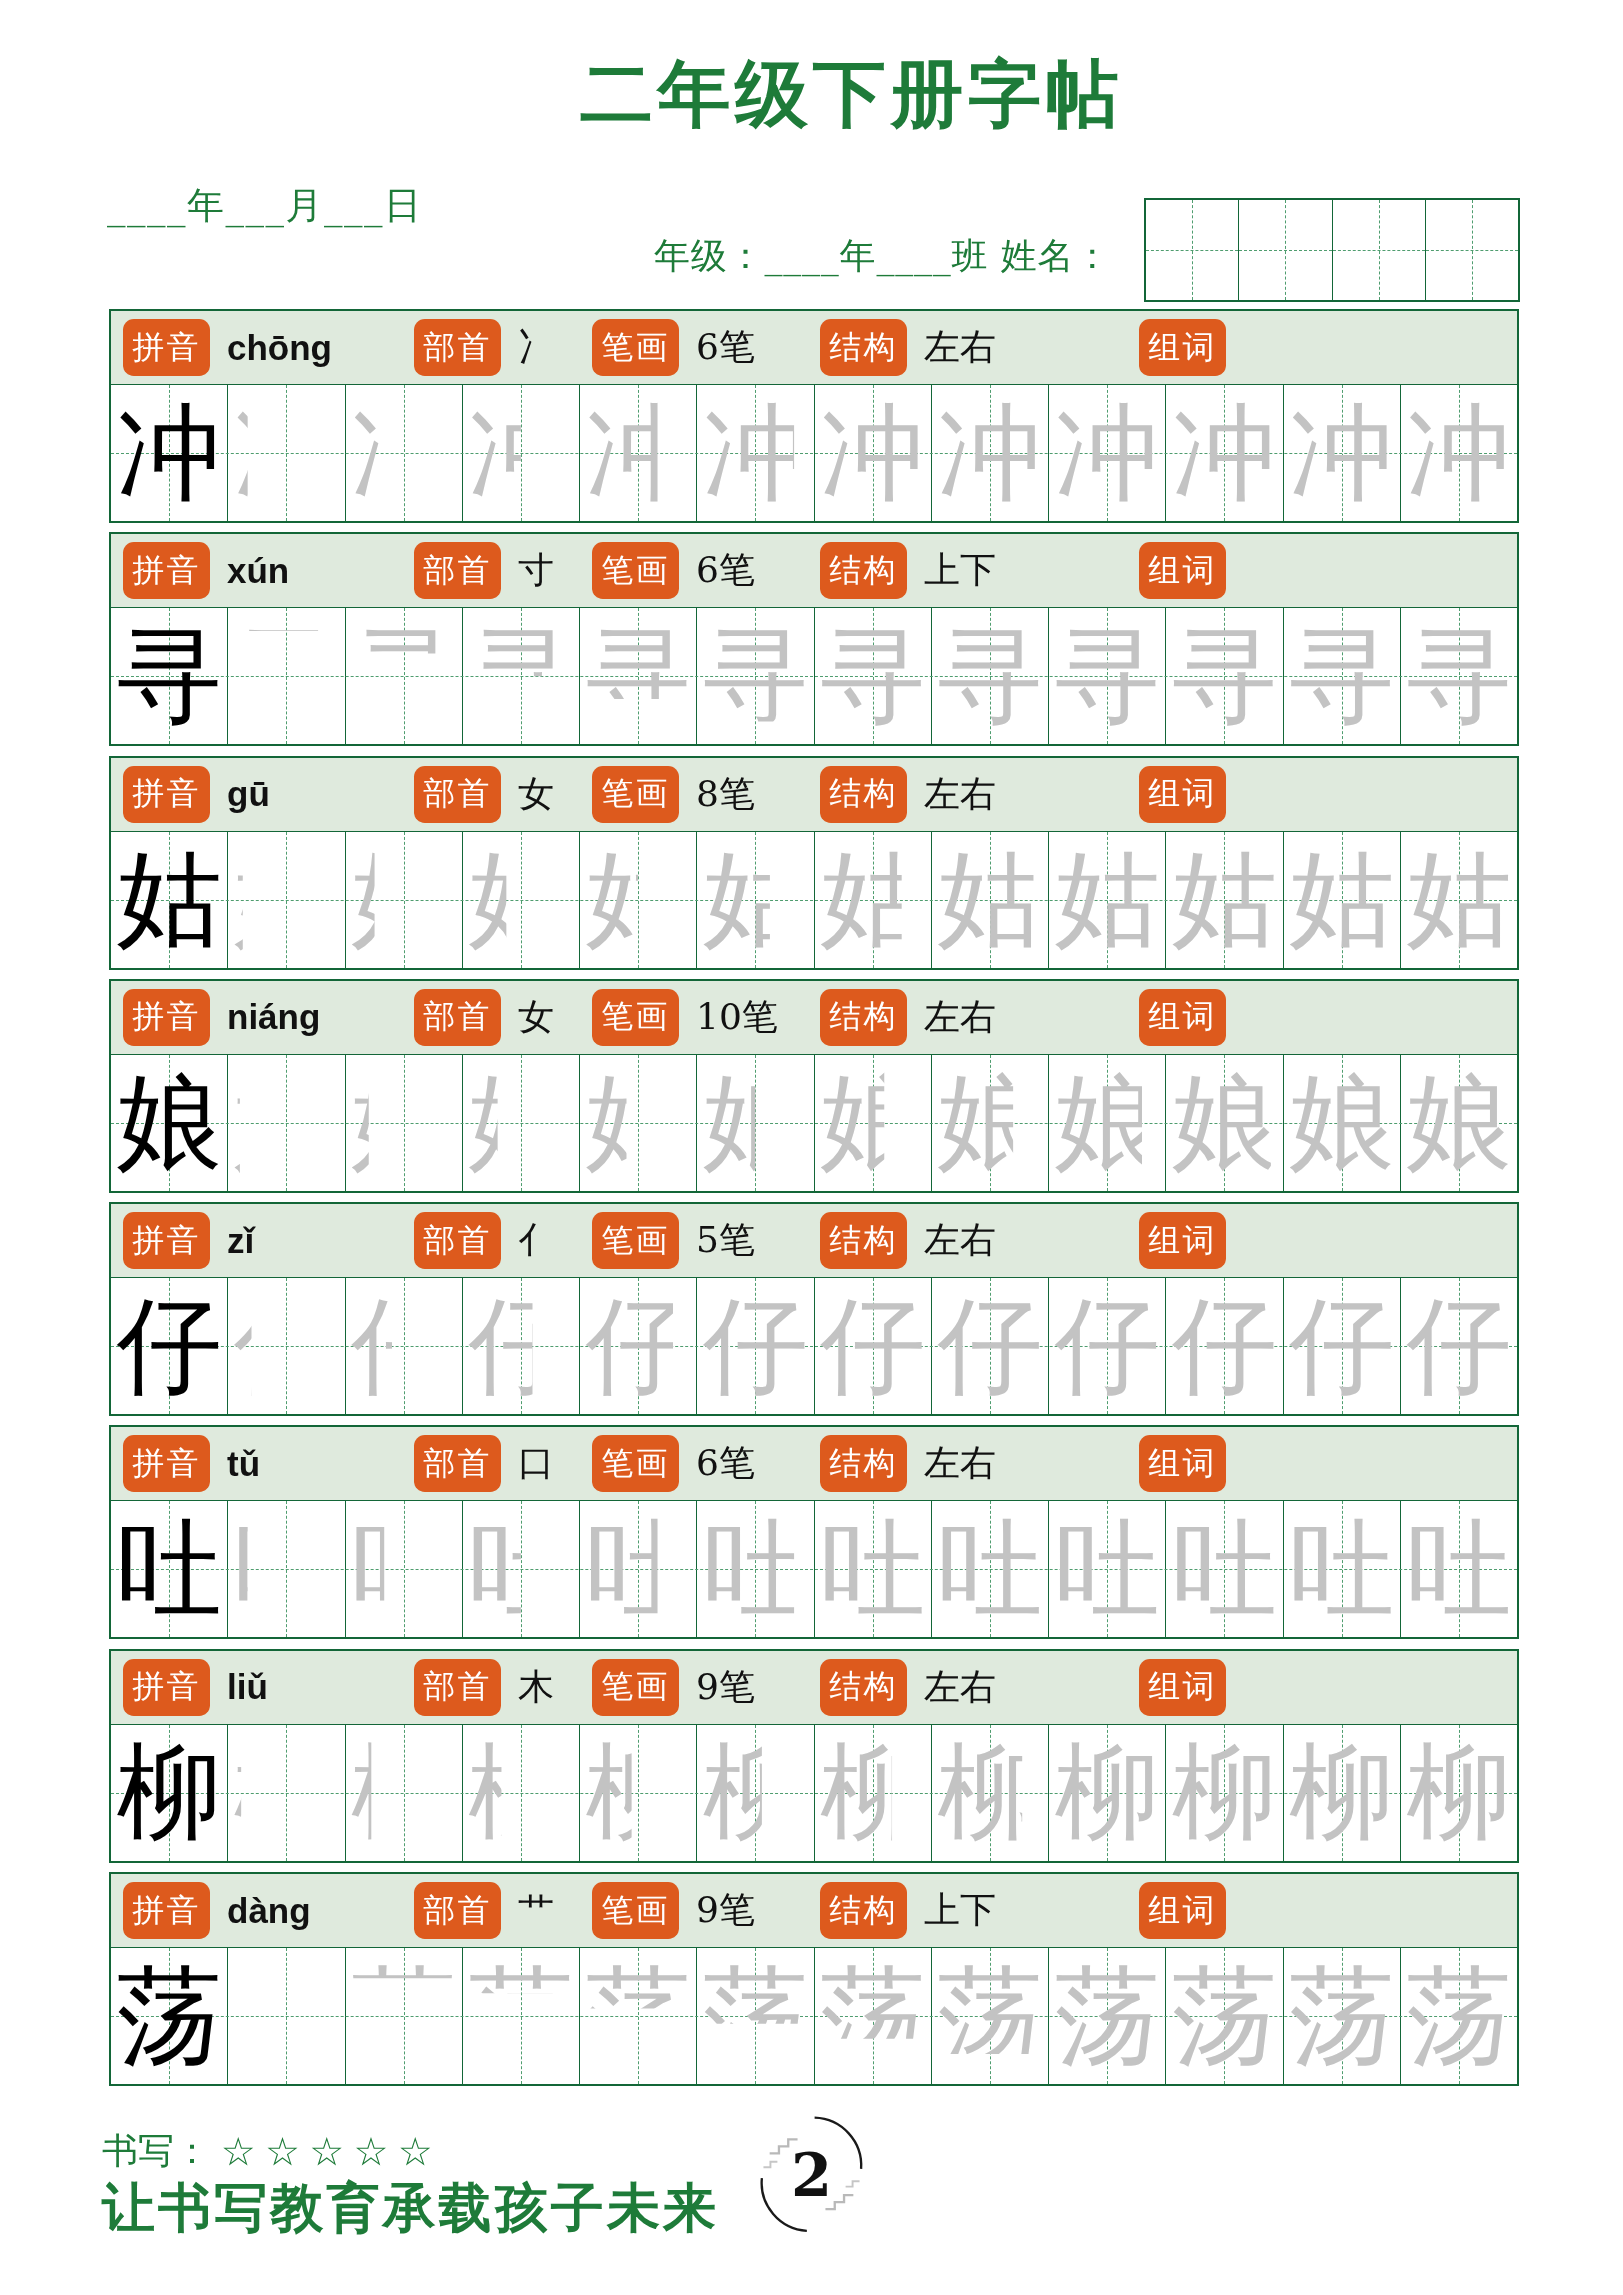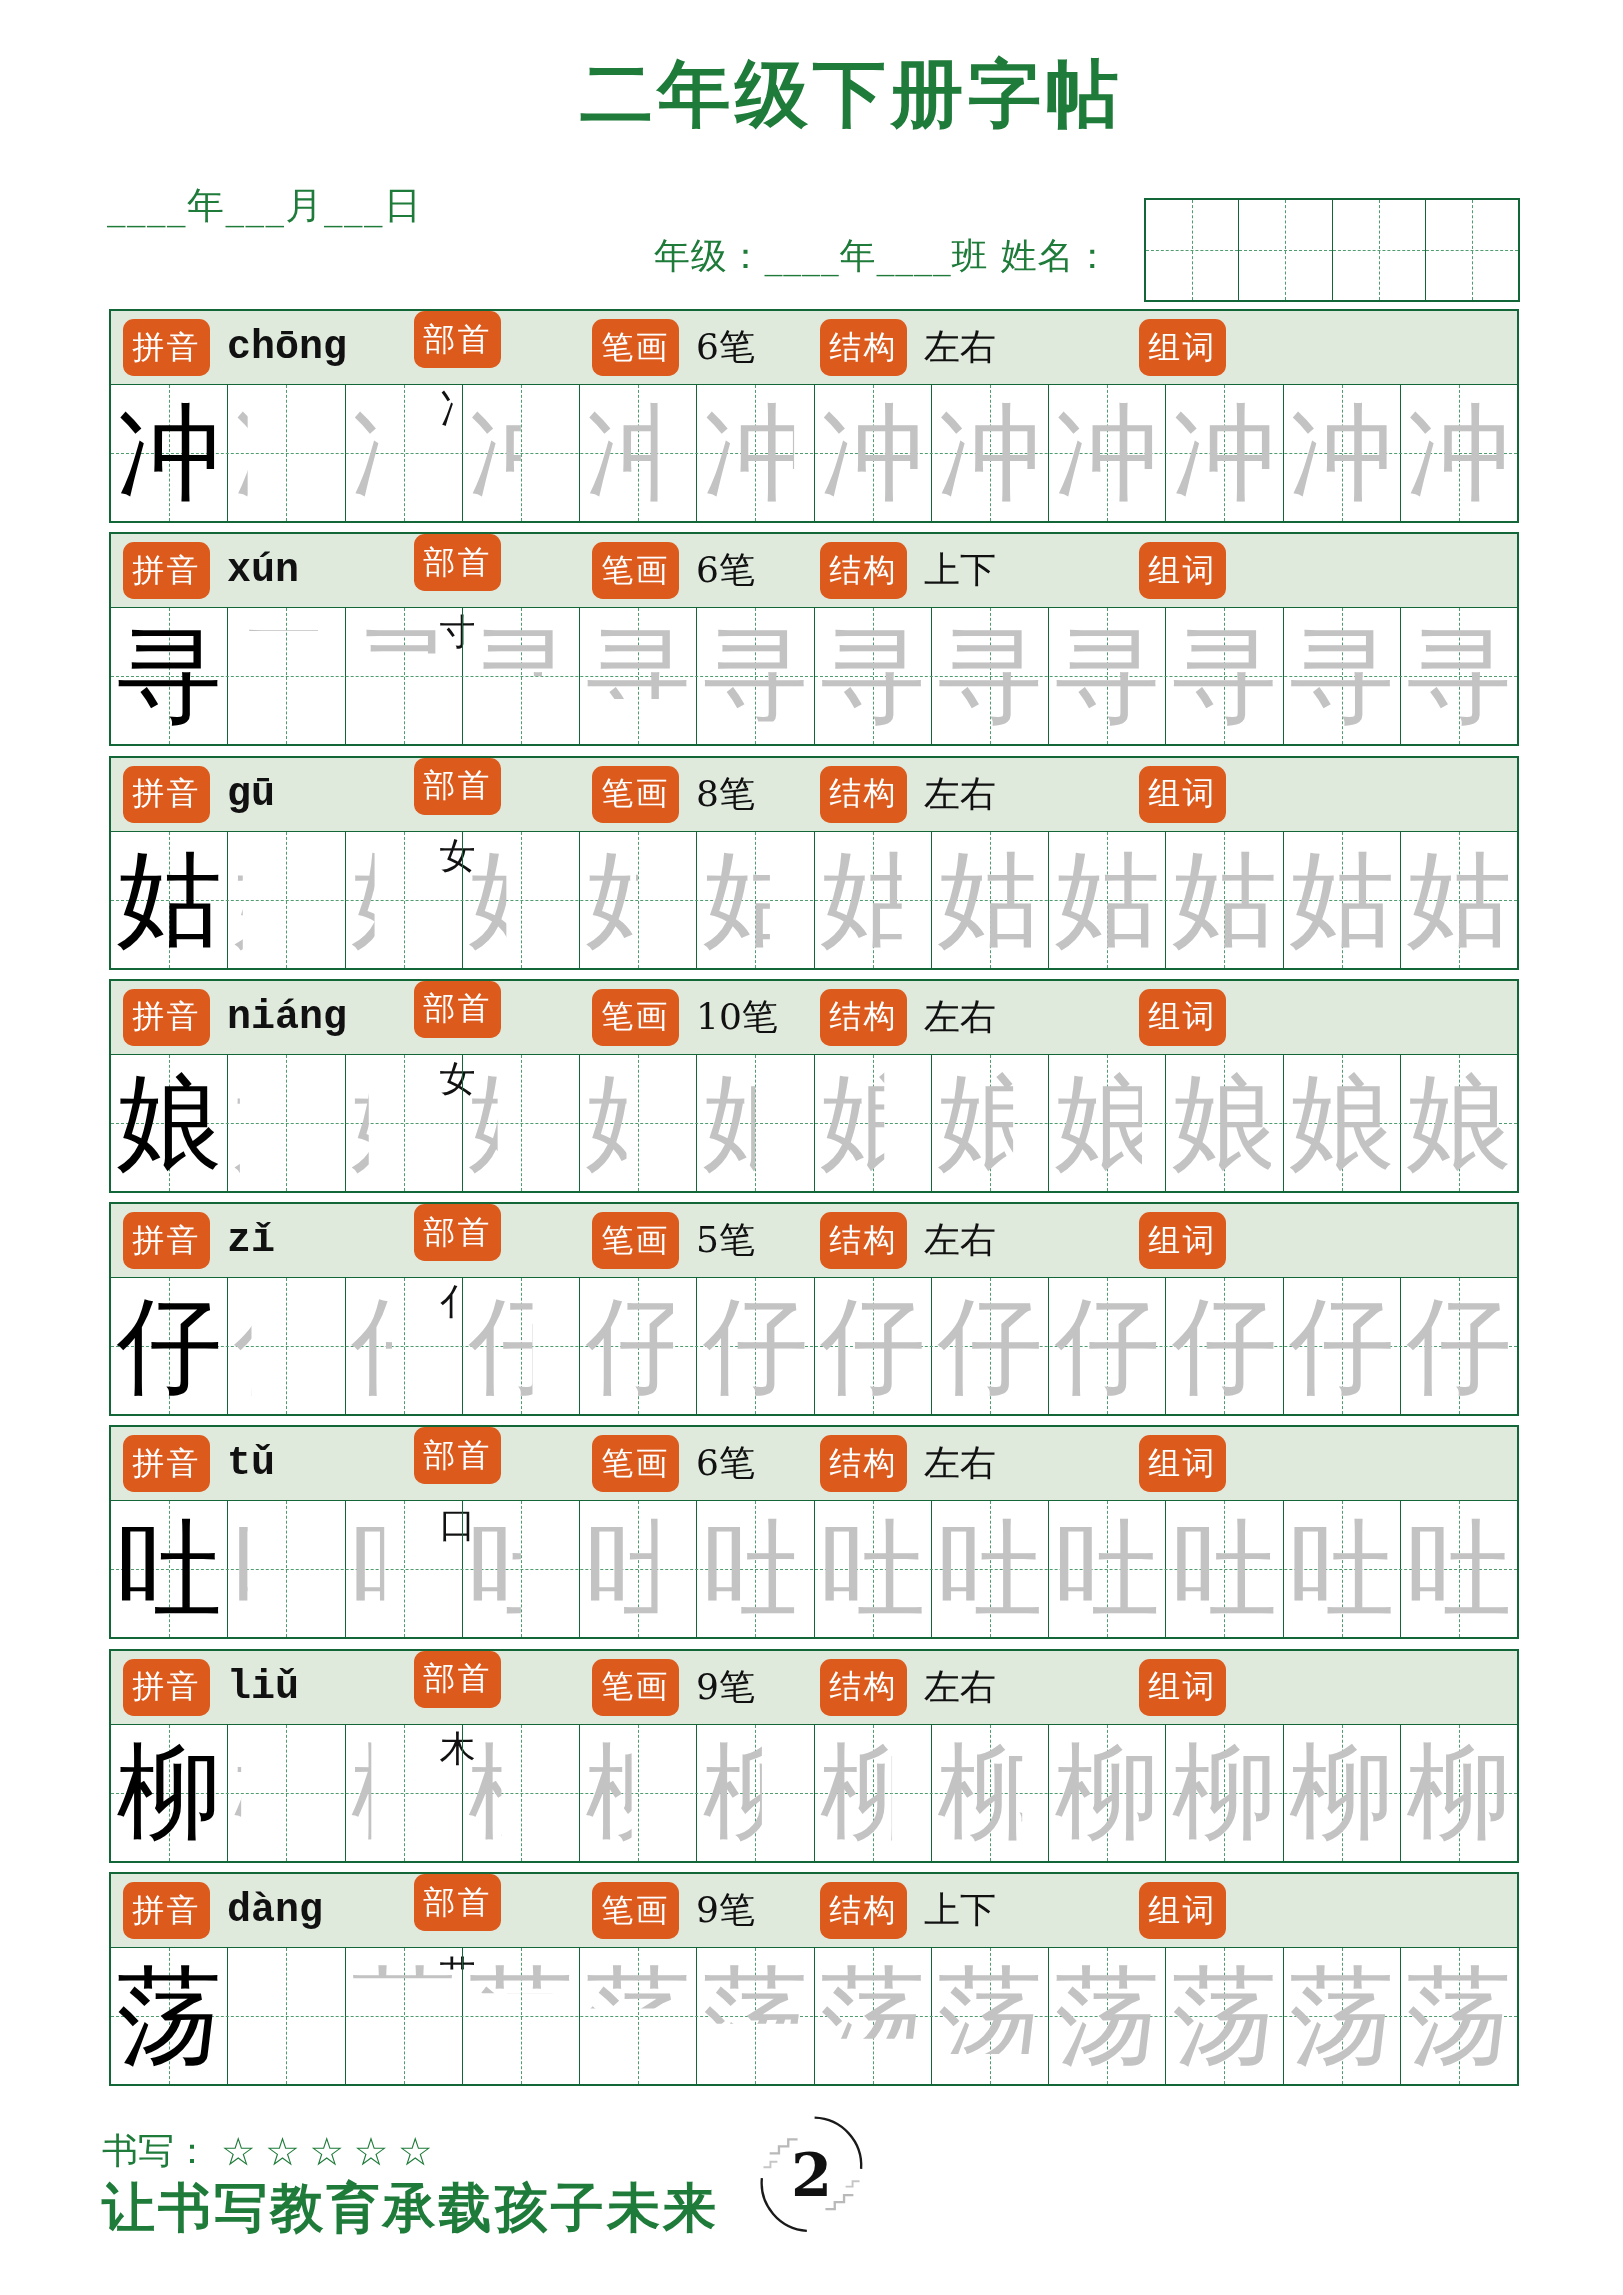--- a/index.html
+++ b/index.html
@@ -43,29 +43,29 @@
   .name-cell::after{content:"";position:absolute;top:50%;left:0;right:0;border-top:1.5px dashed var(--dash-green);}
 
   
   .sections{position:absolute;top:309px;left:109px;width:1410px;}
   .section{border:2.3px solid var(--border-green);margin-bottom:9.3px;background:#fff;}
   .band{
     height:74px;background:var(--band-bg);
     border-bottom:1.5px solid var(--border-green);position:relative;
   }
   .group{position:absolute;top:0;height:100%;display:flex;align-items:center;gap:17px;}
-  .g-pinyin{left:12px;} .g-radical{left:303px;flex-direction:column;} .g-strokes{left:481px;}
+  .g-pinyin{left:12px;} .g-radical{left:303px;} .g-strokes{left:481px;}
   .g-structure{left:709px;} .g-words{left:1028px;}
   .badge{
     width:87px;height:57px;background:var(--orange);border-radius:10.8px;
     color:#fff;font-size:32px;letter-spacing:2.3px;
     display:flex;align-items:center;justify-content:center;flex:none;
   }
   .value{font-size:36px;color:#111;white-space:nowrap;}
-  .value-pinyin{font-family:Liberation Mono, monospace;font-weight:600;font-size:40px;}
+  .value-pinyin{font-family:Liberation Sans, sans-serif;font-weight:600;font-size:35px;}
 
   .grid{height:136px;display:flex;position:relative;}
   .grid::after{content:"";position:absolute;top:50%;left:0;right:0;border-top:1.5px dashed var(--dash-green);z-index:1;}
   .cell{flex:1;position:relative;border-right:1.5px solid var(--border-green);}
   .cell:last-child{border-right:none;}
   .cell::before{content:"";position:absolute;left:50%;top:0;bottom:0;border-left:1.5px dashed var(--dash-green);z-index:1;}
   .glyph{
     position:absolute;inset:0;z-index:2;
     display:flex;align-items:center;justify-content:center;
     font-size:105px;line-height:1;

